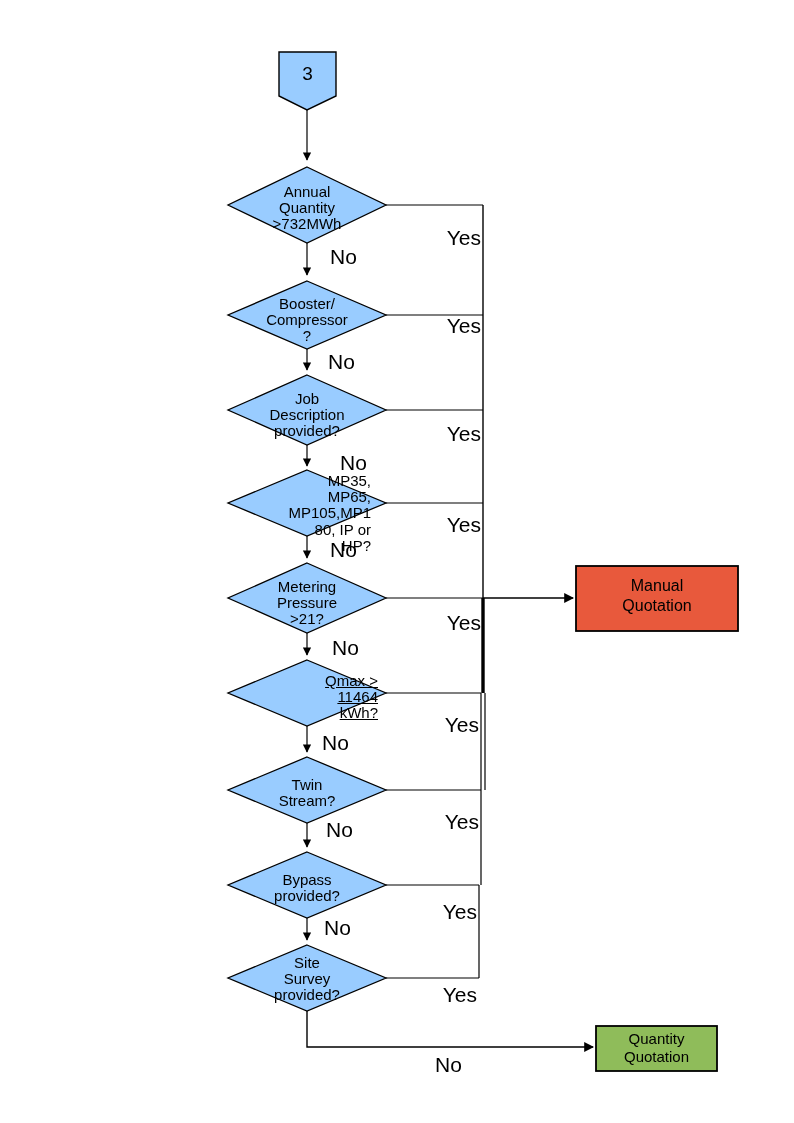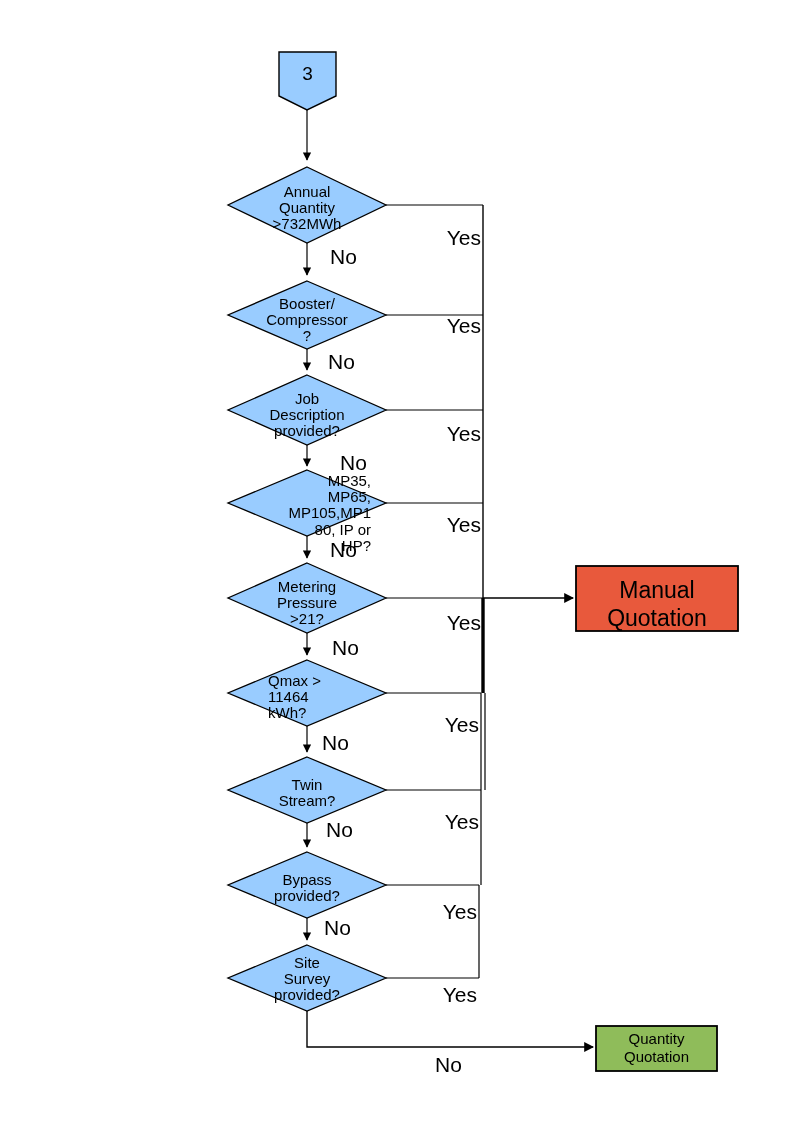--- a/index.html
+++ b/index.html
@@ -26,24 +26,25 @@
     text-align: center;
     color: #000000;
     line-height: 1.08;
     white-space: pre;
     pointer-events: none;
   }
   .decision-label {
     font-size: 15px;
   }
   .decision-label.left-align {
-    text-align: left;
+    text-align: right;
+    text-decoration: underline;
   }
   .terminal-label {
-    font-size: 23px;
+    font-size: 16px;
     line-height: 1.22;
   }
   .connector-label {
     font-size: 19px;
     color: #000000;
   }
   .edge-label {
     position: absolute;
     font-size: 21px;
     color: #000000;

